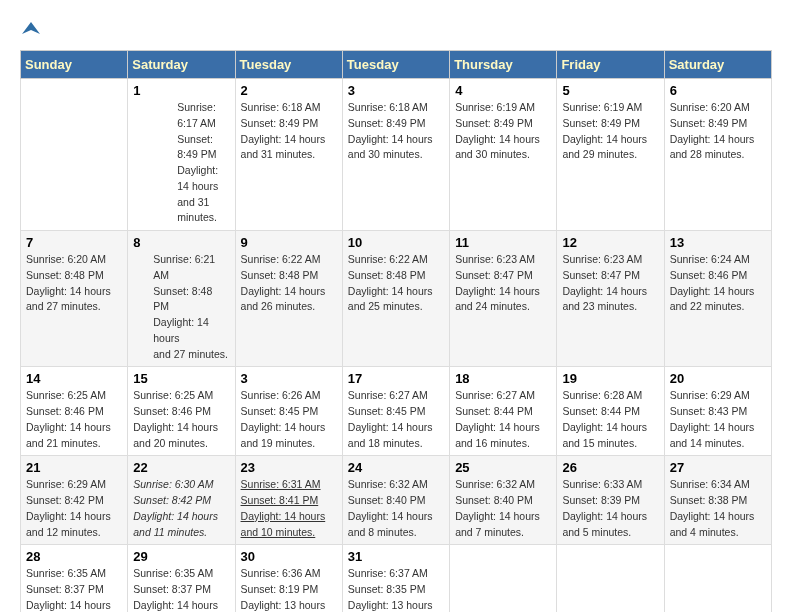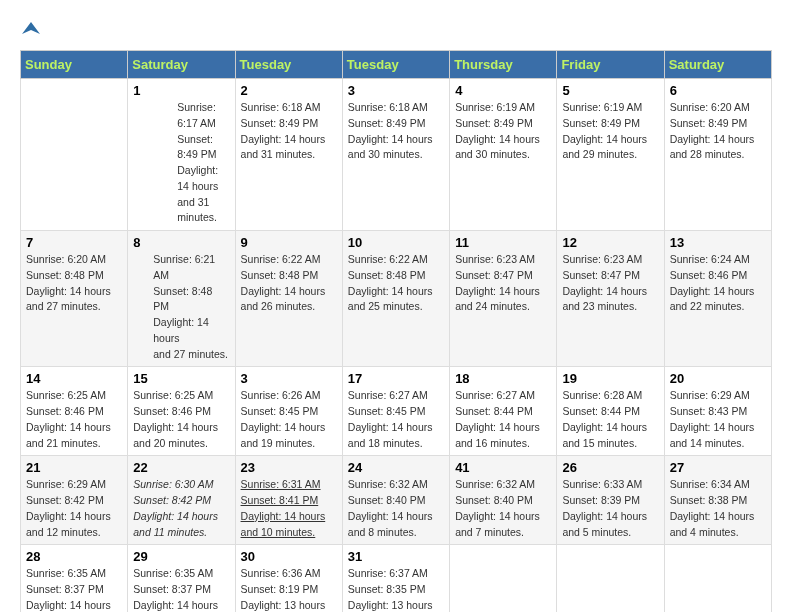--- a/index.html
+++ b/index.html
@@ -47,21 +47,21 @@
       font-size: 16px;
       color: #555;
     }
     .calendar-table {
       width: 100%;
       border-collapse: collapse;
       font-size: 11px;
     }
     .calendar-table th {
       background-color: #3a6ea8;
-      color: #bef264;
+      color: #fef9c3;
       padding: 6px 4px;
       text-align: left;
       font-size: 13px;
       font-weight: bold;
       border: 1px solid #ccc;
     }
     .calendar-table td {
       border: 1px solid #ddd;
       vertical-align: top;
       padding: 4px 5px;
@@ -289,21 +289,21 @@
 and 10 minutes.</div>
         </td>
         <td>
           <span class="day-number">24</span>
           <div class="day-info" style="white-space: pre-line;">Sunrise: 6:32 AM
 Sunset: 8:40 PM
 Daylight: 14 hours
 and 8 minutes.</div>
         </td>
         <td>
-          <span class="day-number">41</span>
+          <span class="day-number">25</span>
           <div class="day-info" style="white-space: pre-line;">Sunrise: 6:32 AM
 Sunset: 8:40 PM
 Daylight: 14 hours
 and 7 minutes.</div>
         </td>
         <td>
           <span class="day-number">26</span>
           <div class="day-info" style="white-space: pre-line;">Sunrise: 6:33 AM
 Sunset: 8:39 PM
 Daylight: 14 hours

